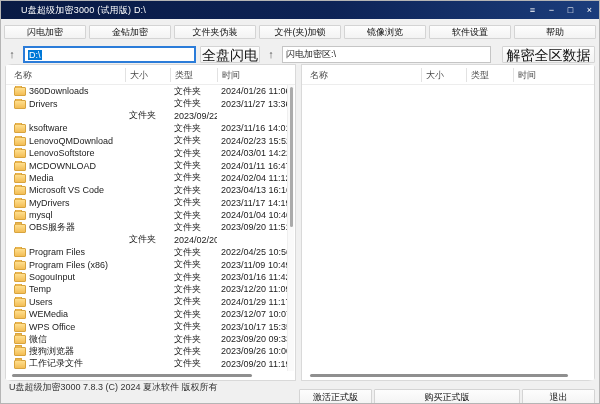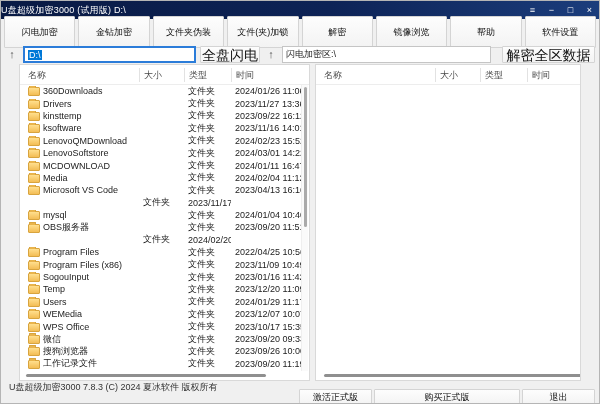--- a/index.html
+++ b/index.html
@@ -1,43 +1,43 @@
 <!DOCTYPE html>
 <html><head>
 <meta charset="utf-8">
 <style>
   * { margin:0; padding:0; box-sizing:border-box; }
   html,body { width:600px; height:404px; }
   body { font-family:"Liberation Sans","DejaVu Sans",sans-serif; font-size:9px; color:#222; }
   #window { width:600px; height:404px; background:#f0f0f0; border:1px solid #b5b5b5; display:flex; flex-direction:column; overflow:hidden; }
 
   
-  #titlebar { height:18px; flex:0 0 18px; background:linear-gradient(90deg,#091a44 0%,#0d2356 55%,#1b3d7c 100%); color:#fff; display:flex; align-items:center; padding-left:0; }
+  #titlebar { height:18px; flex:0 0 18px; background:linear-gradient(90deg,#091a44 0%,#0d2356 55%,#1b3d7c 100%); color:#fff; display:flex; align-items:center; padding-left:20px; }
   #title-text { font-size:9px; letter-spacing:.2px; }
   #win-controls { margin-left:auto; display:flex; align-items:center; height:100%; }
   .win-btn { width:19px; height:100%; display:flex; align-items:center; justify-content:center; color:#fff; font-size:9px; cursor:default; }
 
   
   #toolbar { height:26px; flex:0 0 26px; display:flex; align-items:center; gap:3px; padding:0 3px; background:#f0f0f0; }
-  .tb-btn { flex:1 1 0; height:32px; background:linear-gradient(#fdfdfd,#f3f3f3); border:1px solid #d4d4d4; border-radius:1px; font-size:9px; color:#111; display:flex; align-items:center; justify-content:center; font-family:inherit; }
+  .tb-btn { flex:1 1 0; height:14px; background:linear-gradient(#fdfdfd,#f3f3f3); border:1px solid #d4d4d4; border-radius:1px; font-size:9px; color:#111; display:flex; align-items:center; justify-content:center; font-family:inherit; }
 
   
   #address-row { height:19px; flex:0 0 19px; display:flex; align-items:center; padding:0 4px; gap:4px; }
   .up-arrow { width:14px; text-align:center; color:#555; font-size:11px; line-height:11px; }
   .path-input { height:17px; background:#fff; display:flex; align-items:center; padding:0 3px; font-size:9px; overflow:hidden; white-space:nowrap; }
   #path-input-left { width:173px; border:2px solid #2b7cd9; }
   #path-input-left .sel { background:#0078d7; color:#fff; padding:0 1px; }
   #path-input-right { width:209px; border:1px solid #c5c5c5; }
   .addr-btn { height:17px; background:linear-gradient(#fdfdfd,#f3f3f3); border:1px solid #d4d4d4; border-radius:1px; font-size:14px; color:#111; font-family:inherit; }
   #full-encrypt-btn { width:60px; }
   #decrypt-all-btn { width:93px; margin-left:2px; }
   .addr-spacer { flex:1 1 auto; }
 
   
-  #panels { flex:1 1 auto; display:flex; gap:5px; padding:0 18px; overflow:hidden;border-radius:11px; }
+  #panels { flex:1 1 auto; display:flex; gap:5px; padding:0 4px; overflow:hidden;border-radius:11px; }
   .panel { background:#fff; border:1px solid #d9d9d9; position:relative; display:flex; flex-direction:column; overflow:hidden; }
   #left-panel { width:291px; flex:0 0 291px; }
   #right-panel { flex:1 1 auto; }
   .list-header { height:20px; flex:0 0 20px; display:grid; grid-template-columns:115px 45px 47px 1fr; align-items:center; border-bottom:1px solid #ededed; padding-left:4px; }
   .h-col { color:#4a4a4a; padding-left:4px; height:14px; line-height:14px; }
   .h-col:first-child { padding-left:4px; }
   .h-col:not(:first-child) { border-left:1px solid #e2e2e2; }
   .file-list { flex:1 1 auto; overflow:hidden; padding-left:4px; }
   .file-row { display:grid; grid-template-columns:115px 45px 47px 1fr; align-items:center; height:12.4px; white-space:nowrap; }
   .cell { overflow:hidden; padding-left:4px; }
@@ -73,24 +73,23 @@
         <span class="win-btn">□</span>
         <span class="win-btn">×</span>
       </div>
   </div>
 
   <div id="toolbar">
       <button class="tb-btn">闪电加密</button>
       <button class="tb-btn">金钻加密</button>
       <button class="tb-btn">文件夹伪装</button>
       <button class="tb-btn">文件(夹)加锁</button>
-      <button class="tb-btn">解密</button>
       <button class="tb-btn">镜像浏览</button>
+      <button class="tb-btn">软件设置</button>
       <button class="tb-btn">帮助</button>
-      <button class="tb-btn">软件设置</button>
     </div>
 
   <div id="address-row">
     <span class="up-arrow">↑</span>
     <div class="path-input" id="path-input-left">
       <span class="sel">D:\</span>
     </div>
     <button class="addr-btn" id="full-encrypt-btn">全盘闪电加密</button>
     <span class="up-arrow">↑</span>
     <div class="path-input" id="path-input-right">闪电加密区:\</div>
@@ -119,24 +118,20 @@
           <div class="file-row">
             <div class="cell name">
               <span class="folder-icon"></span>
               <span>Drivers</span>
             </div>
             <div class="cell"></div>
             <div class="cell">文件夹</div>
             <div class="cell">2023/11/27 13:36</div>
           </div>
           <div class="file-row">
-            <div class="cell name">
-              <span class="folder-icon"></span>
-              <span>kinsttemp</span>
-            </div>
             <div class="cell"></div>
             <div class="cell">文件夹</div>
             <div class="cell">2023/09/22 16:12</div>
           </div>
           <div class="file-row">
             <div class="cell name">
               <span class="folder-icon"></span>
               <span>ksoftware</span>
             </div>
             <div class="cell"></div>
@@ -182,20 +177,24 @@
           <div class="file-row">
             <div class="cell name">
               <span class="folder-icon"></span>
               <span>Microsoft VS Code</span>
             </div>
             <div class="cell"></div>
             <div class="cell">文件夹</div>
             <div class="cell">2023/04/13 16:16</div>
           </div>
           <div class="file-row">
+            <div class="cell name">
+              <span class="folder-icon"></span>
+              <span>MyDrivers</span>
+            </div>
             <div class="cell"></div>
             <div class="cell">文件夹</div>
             <div class="cell">2023/11/17 14:19</div>
           </div>
           <div class="file-row">
             <div class="cell name">
               <span class="folder-icon"></span>
               <span>mysql</span>
             </div>
             <div class="cell"></div>

